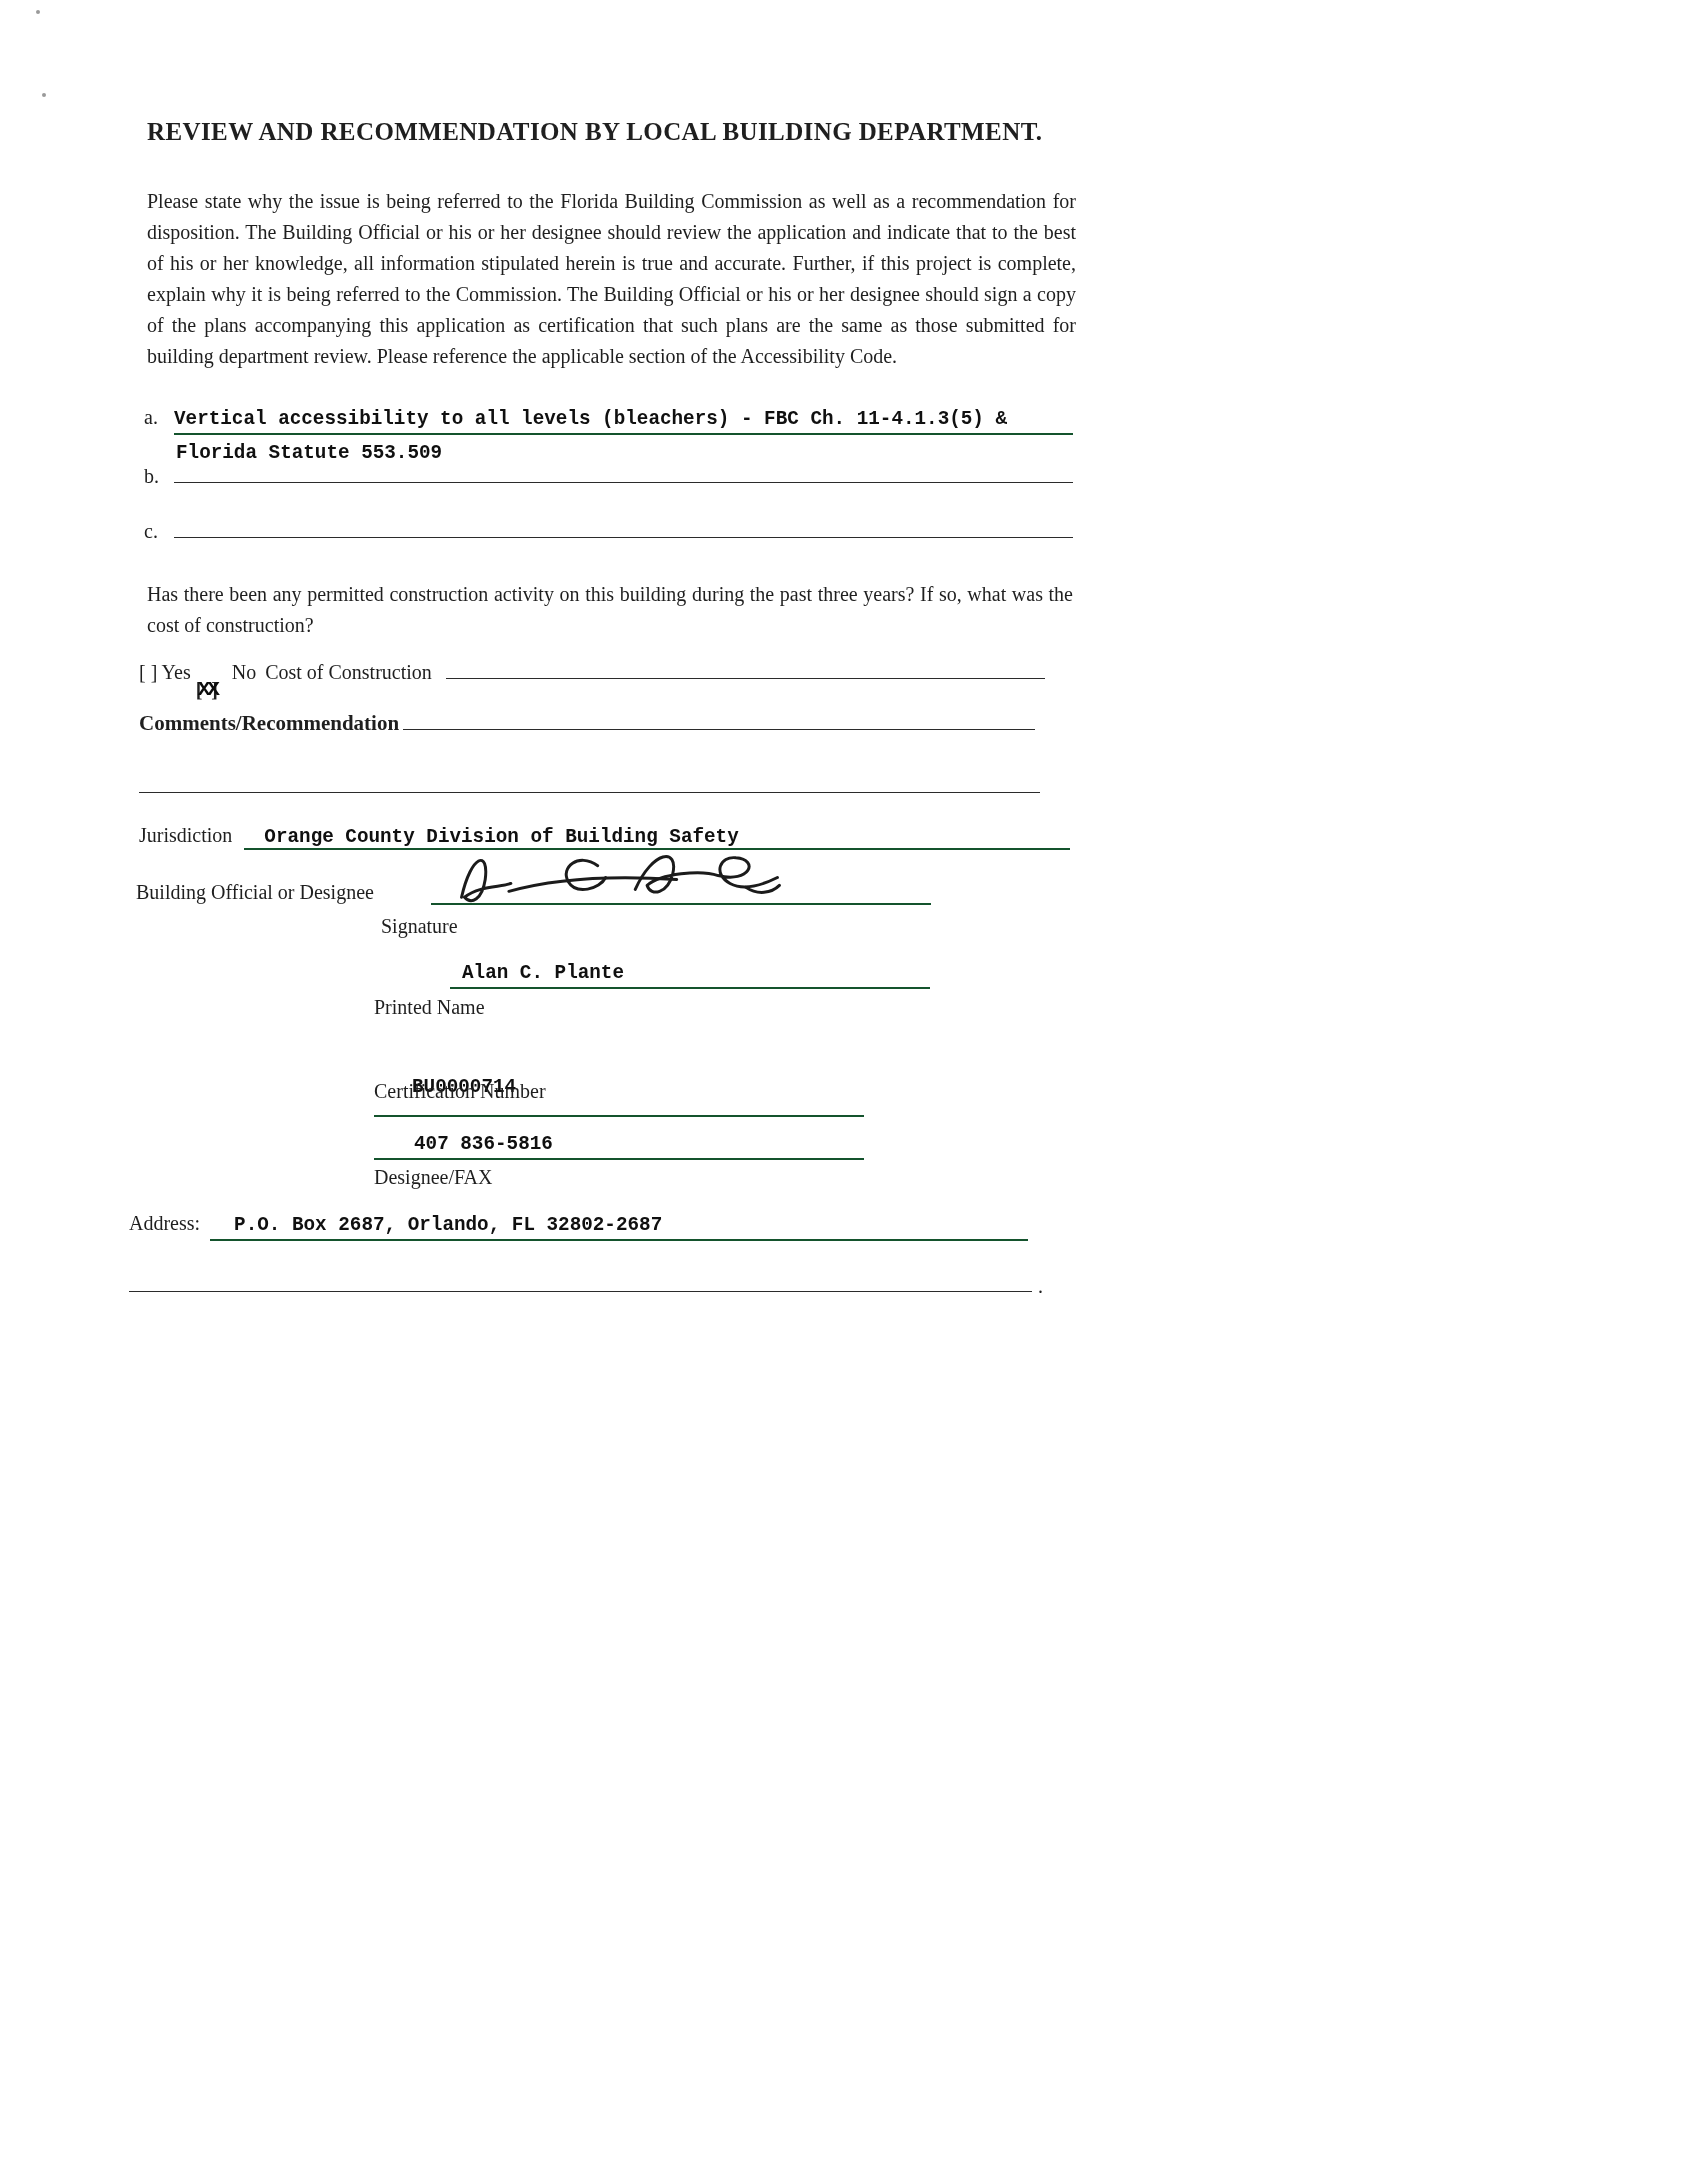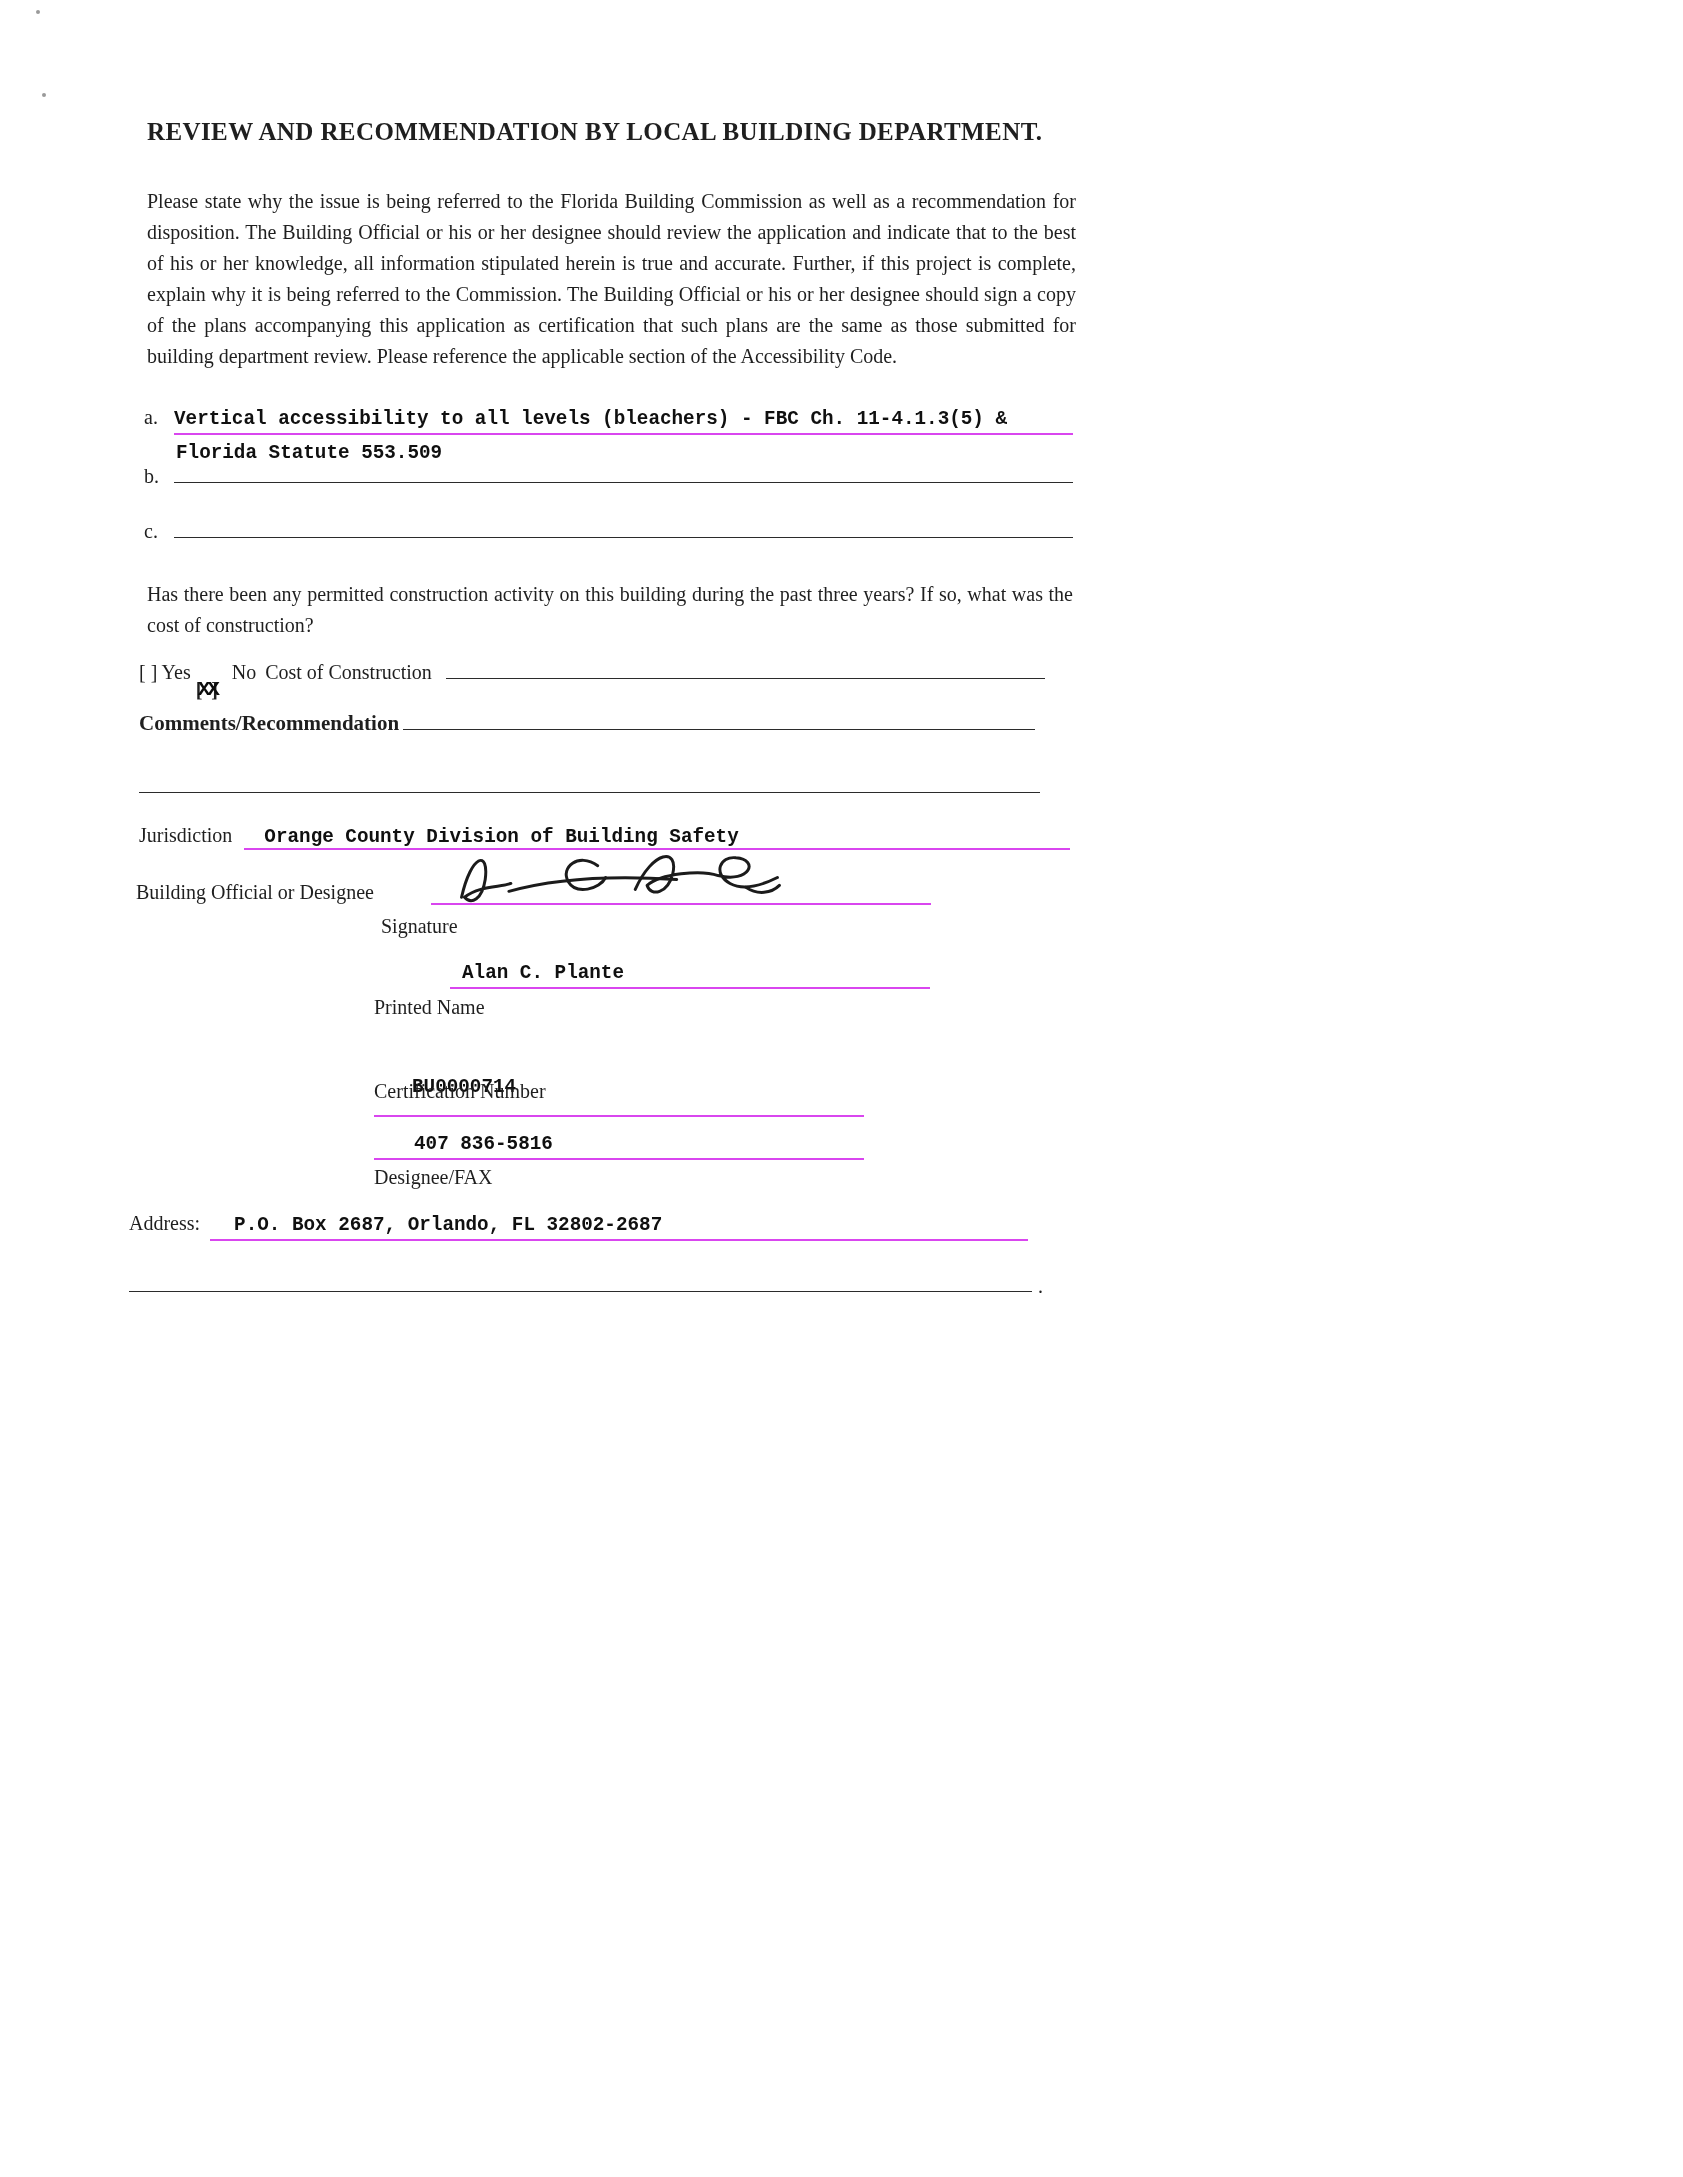--- a/index.html
+++ b/index.html
@@ -14,21 +14,21 @@
   .abs { position:absolute; }
   .serif { font-family:"Liberation Serif", serif; font-size:20px; color:#1f1f1f; }
   .bold  { font-weight:700; }
   .mono {
     font-family:"Liberation Mono","DejaVu Sans Mono",monospace;
     font-weight:700; font-size:19.3px; color:#101010;
     white-space:nowrap;
   }
   .justify { text-align:justify; }
   .blank   { border-bottom:1.6px solid #2b2b2b; }
-  .fillline{ border-bottom:2px solid #d946ef; }
+  .fillline{ border-bottom:2px solid #14532d; }
   .row { display:flex; align-items:baseline; }
   .flexline { flex:1 1 auto; height:1.05em; }
   .caption { font-family:"Liberation Serif", serif; font-size:20px; color:#1f1f1f; }
   .xmark { position:relative; display:inline-block; width:34px; font-weight:700; }
   .xmark .bk { position:absolute; left:0; top:0; letter-spacing:2px; }
   .xmark .xx {
     position:absolute; left:2px; top:-1px;
     font-family:"Liberation Mono","DejaVu Sans Mono",monospace;
     font-weight:700; letter-spacing:-3px; font-size:21px; color:#0c0c0c;
   }

